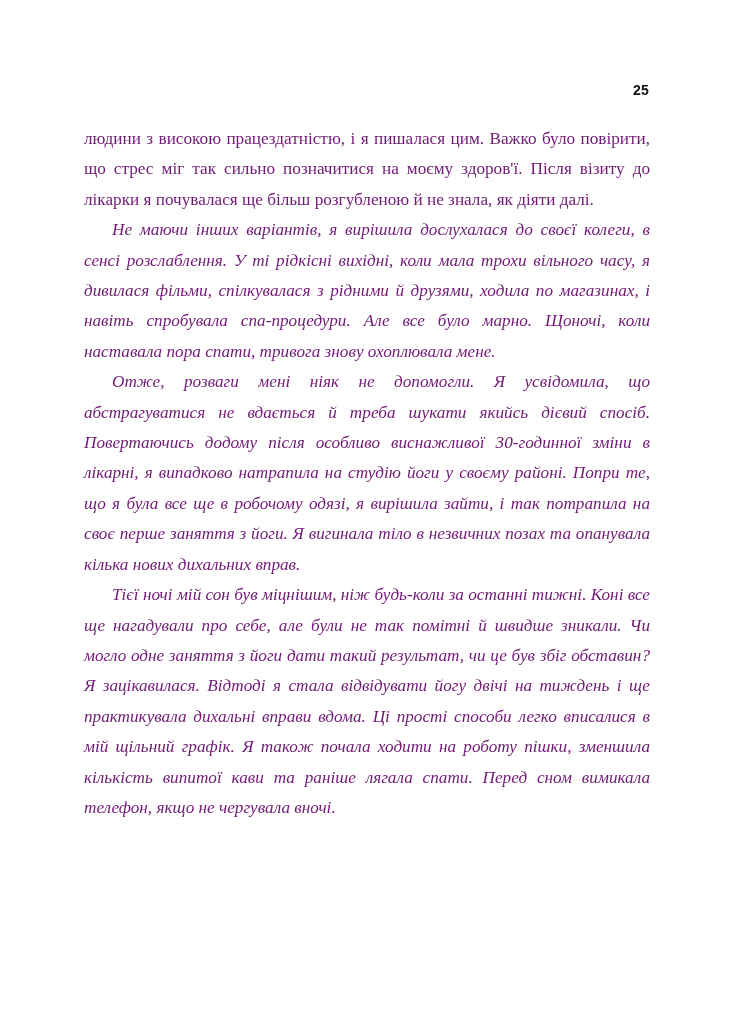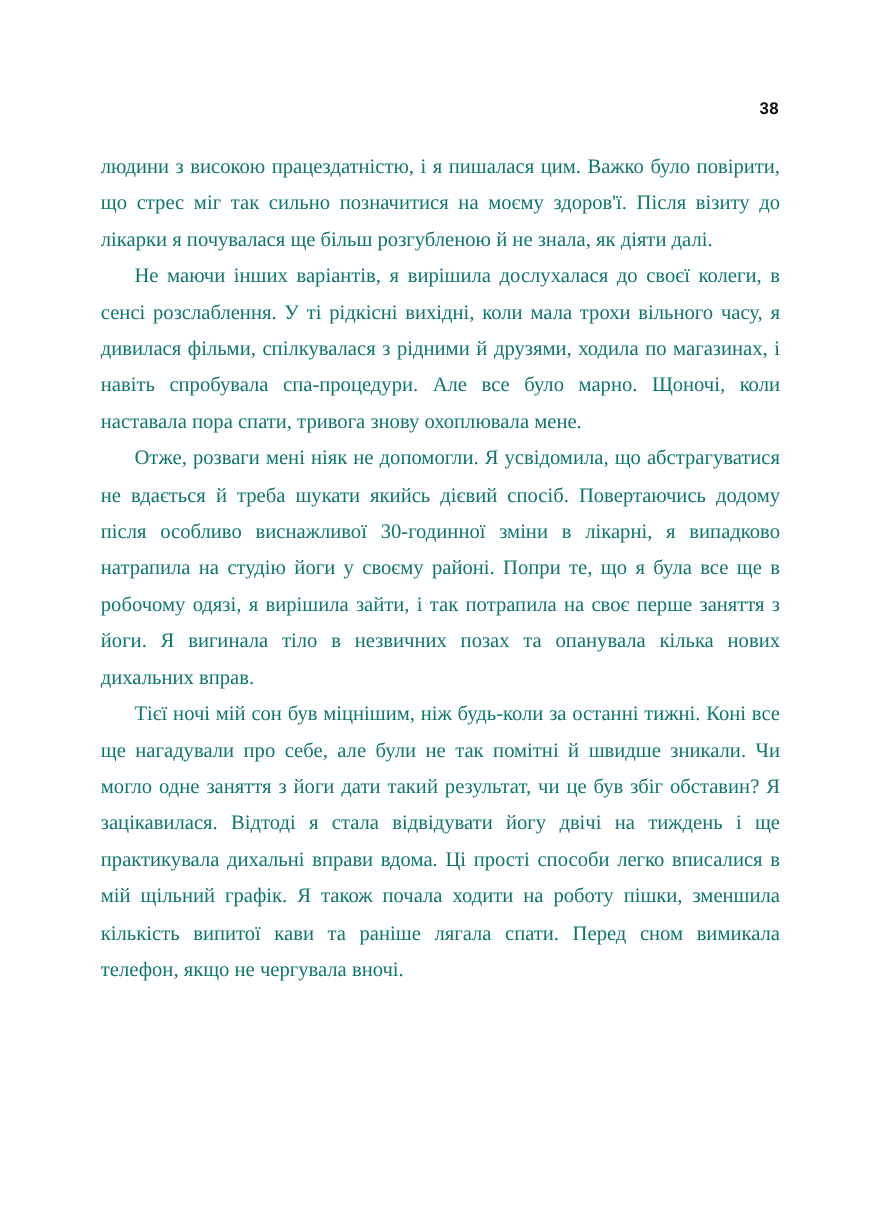--- a/index.html
+++ b/index.html
@@ -38,33 +38,34 @@
     left: 84px;
     top: 124px;
     width: 566px;
   }
   p {
     margin: 0;
     font-size: 17.2px;
     line-height: 30.4px;
     text-align: justify;
     text-justify: inter-word;
-    color: #0f766e;
+    color: #701a75;
     hyphens: manual;
   }
   p.indent {
     text-indent: 28px;
+    font-style: italic;
   }
 </style>
 </head>
 <body>
 
 <div class="page">
 
-  <div class="page-number">38</div>
+  <div class="page-number">25</div>
 
   <div class="text-block">
     <p>людини з високою працездатністю, і я пишалася цим. Важко було повірити, що стрес міг так сильно позначитися на моєму здоров'ї. Після візиту до лікарки я почувалася ще більш роз­гублeною й не знала, як діяти далі.</p>
     <p class="indent">Не маючи інших варіантів, я вирішила дослухалася до своєї колеги, в сенсі розслаблення. У ті рідкісні вихідні, коли мала трохи вільного часу, я дивилася фільми, спілкувалася з рід­ними й друзями, ходила по магазинах, і навіть спробувала спа-процедури. Але все було марно. Щоночі, коли наставала пора спати, тривога знову охоплювала мене.</p>
     <p class="indent">Отже, розваги мені ніяк не допомогли. Я усвідомила, що абстрагуватися не вдається й треба шукати якийсь дієвий спосіб. Повертаючись додому після особливо виснажливої 30-годинної зміни в лікарні, я випадково натрапила на студію йоги у своєму районі. Попри те, що я була все ще в робочому одязі, я вирішила зайти, і так потрапила на своє перше за­няття з йоги. Я вигинала тіло в незвичних позах та опанувала кілька нових дихальних вправ.</p>
     <p class="indent">Тієї ночі мій сон був міцнішим, ніж будь-коли за останні тижні. Коні все ще нагадували про себе, але були не так помі­тні й швидше зникали. Чи могло одне заняття з йоги дати такий результат, чи це був збіг обставин? Я зацікавилася. Відтоді я стала відвідувати йогу двічі на тиждень і ще практикувала дихальні вправи вдома. Ці прості способи легко вписалися в мій щільний графік. Я також почала ходити на роботу пішки, зменшила кількість випитої кави та раніше лягала спати. Перед сном вимикала телефон, якщо не чергувала вночі.</p>
   </div>
 
 </div>
 

